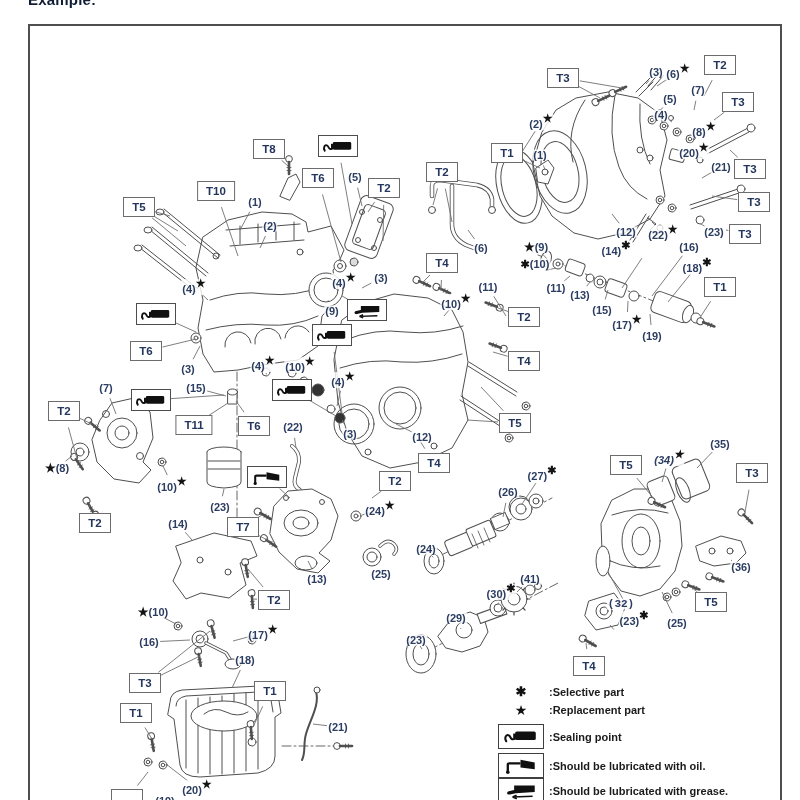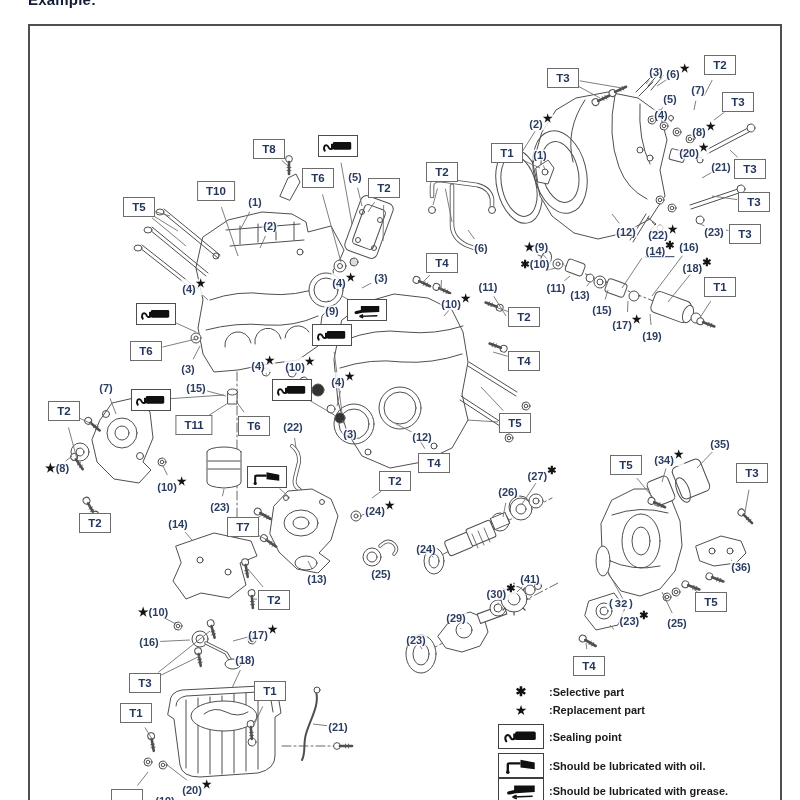--- a/index.html
+++ b/index.html
@@ -523,21 +523,21 @@
     <div class="ann part" style="left: 542px; top: 474px;"><span>(27)</span><sup class="as">✱</sup></div>
     <div class="ann part" style="left: 426px; top: 549px;"><span>(24)</span></div>
     <div class="ann part" style="left: 416px; top: 640px;"><span>(23)</span></div>
     <div class="ann part" style="left: 456px; top: 618px;"><span>(29)</span></div>
     <div class="ann part" style="left: 501px; top: 592px;"><span>(30)</span><sup class="as">✱</sup></div>
     <div class="ann part" style="left: 530px; top: 579px;"><span>(41)</span></div>
     <div class="ann part" style="left: 621px; top: 604px; font-family: Liberation Mono, monospace;"><span>(32)</span></div>
     <div class="ann part" style="left: 677px; top: 623px;"><span>(25)</span></div>
     <div class="ann part" style="left: 634px; top: 619px;"><span>(23)</span><sup class="as">✱</sup></div>
     <div class="ann part" style="left: 741px; top: 567px;"><span>(36)</span></div>
-    <div class="ann part" style="left: 669px; top: 458px;"><span>(34)</span><sup class="st">★</sup></div>
+    <div class="ann part" style="left: 669px; top: 458px; font-style: italic;"><span>(34)</span><sup class="st">★</sup></div>
     <div class="ann part" style="left: 720px; top: 444px;"><span>(35)</span></div>
     <div class="ann part" style="left: 153px; top: 612px;"><span class="st">★</span><span>(10)</span></div>
     <div class="ann part" style="left: 149px; top: 642px;"><span>(16)</span></div>
     <div class="ann part" style="left: 263px; top: 633px;"><span>(17)</span><sup class="st">★</sup></div>
     <div class="ann part" style="left: 245px; top: 660px;"><span>(18)</span></div>
     <div class="ann part" style="left: 197px; top: 788px;"><span>(20)</span><sup class="st">★</sup></div>
     <div class="ann part" style="left: 338px; top: 727px;"><span>(21)</span></div>
     <div class="ann part" style="left: 165px; top: 801px;"><span>(19)</span></div>
     <div class="ann part" style="left: 656px; top: 72px;"><span>(3)</span></div>
     <div class="ann part" style="left: 678px; top: 72px;"><span>(6)</span><sup class="st">★</sup></div>
@@ -549,21 +549,21 @@
     <div class="ann part" style="left: 541px; top: 122px;"><span>(2)</span><sup class="st">★</sup></div>
     <div class="ann part" style="left: 540px; top: 155px;"><span>(1)</span></div>
     <div class="ann part" style="left: 721px; top: 167px;"><span>(21)</span></div>
     <div class="ann part" style="left: 626px; top: 232px;"><span>(12)</span></div>
     <div class="ann part" style="left: 663px; top: 233px;"><span>(22)</span><sup class="st">★</sup></div>
     <div class="ann part" style="left: 714px; top: 232px;"><span>(23)</span></div>
     <div class="ann part" style="left: 536px; top: 247px;"><span class="st">★</span><span>(9)</span></div>
     <div class="ann part" style="left: 535px; top: 264px;"><span class="as">✱</span><span>(10)</span></div>
     <div class="ann part" style="left: 556px; top: 288px;"><span>(11)</span></div>
     <div class="ann part" style="left: 580px; top: 295px;"><span>(13)</span></div>
-    <div class="ann part" style="left: 660px; top: 249px; text-decoration: underline;"><span>(14)</span><sup class="as">✱</sup></div>
+    <div class="ann part" style="left: 616px; top: 249px;"><span>(14)</span><sup class="as">✱</sup></div>
     <div class="ann part" style="left: 689px; top: 247px;"><span>(16)</span></div>
     <div class="ann part" style="left: 697px; top: 266px;"><span>(18)</span><sup class="as">✱</sup></div>
     <div class="ann part" style="left: 602px; top: 310px;"><span>(15)</span></div>
     <div class="ann part" style="left: 627px; top: 323px;"><span>(17)</span><sup class="st">★</sup></div>
     <div class="ann part" style="left: 652px; top: 336px;"><span>(19)</span></div>
   </div>
 <div id="legend">
     <div class="leg-row" style="left: 497px; top: 684px;">
       <span class="leg-sym">
         <span class="as">✱</span>

